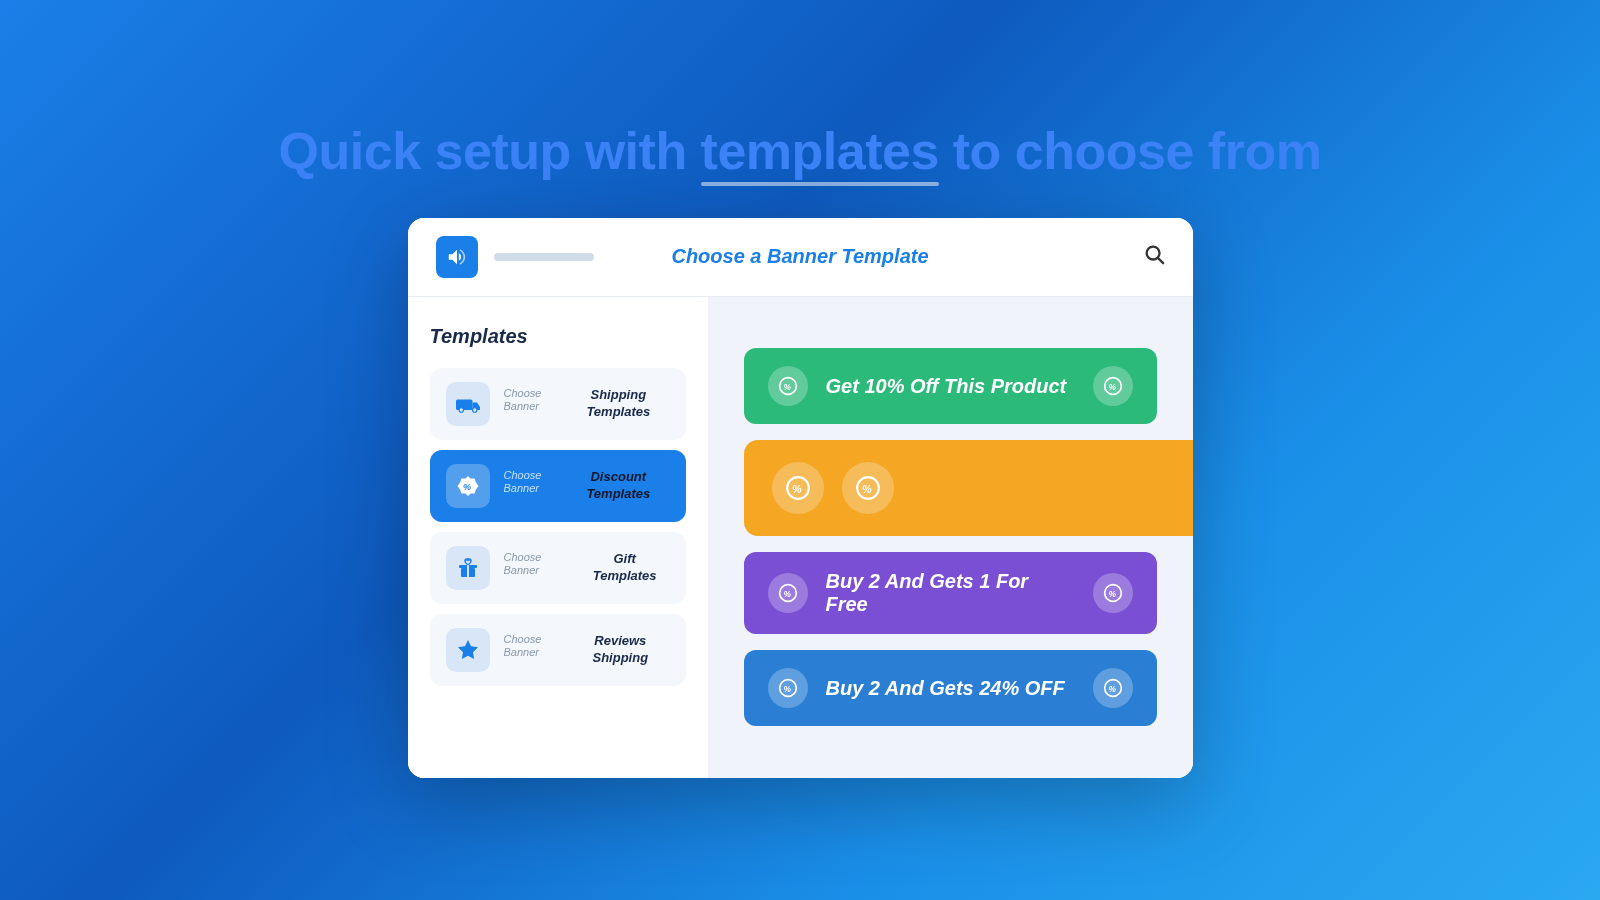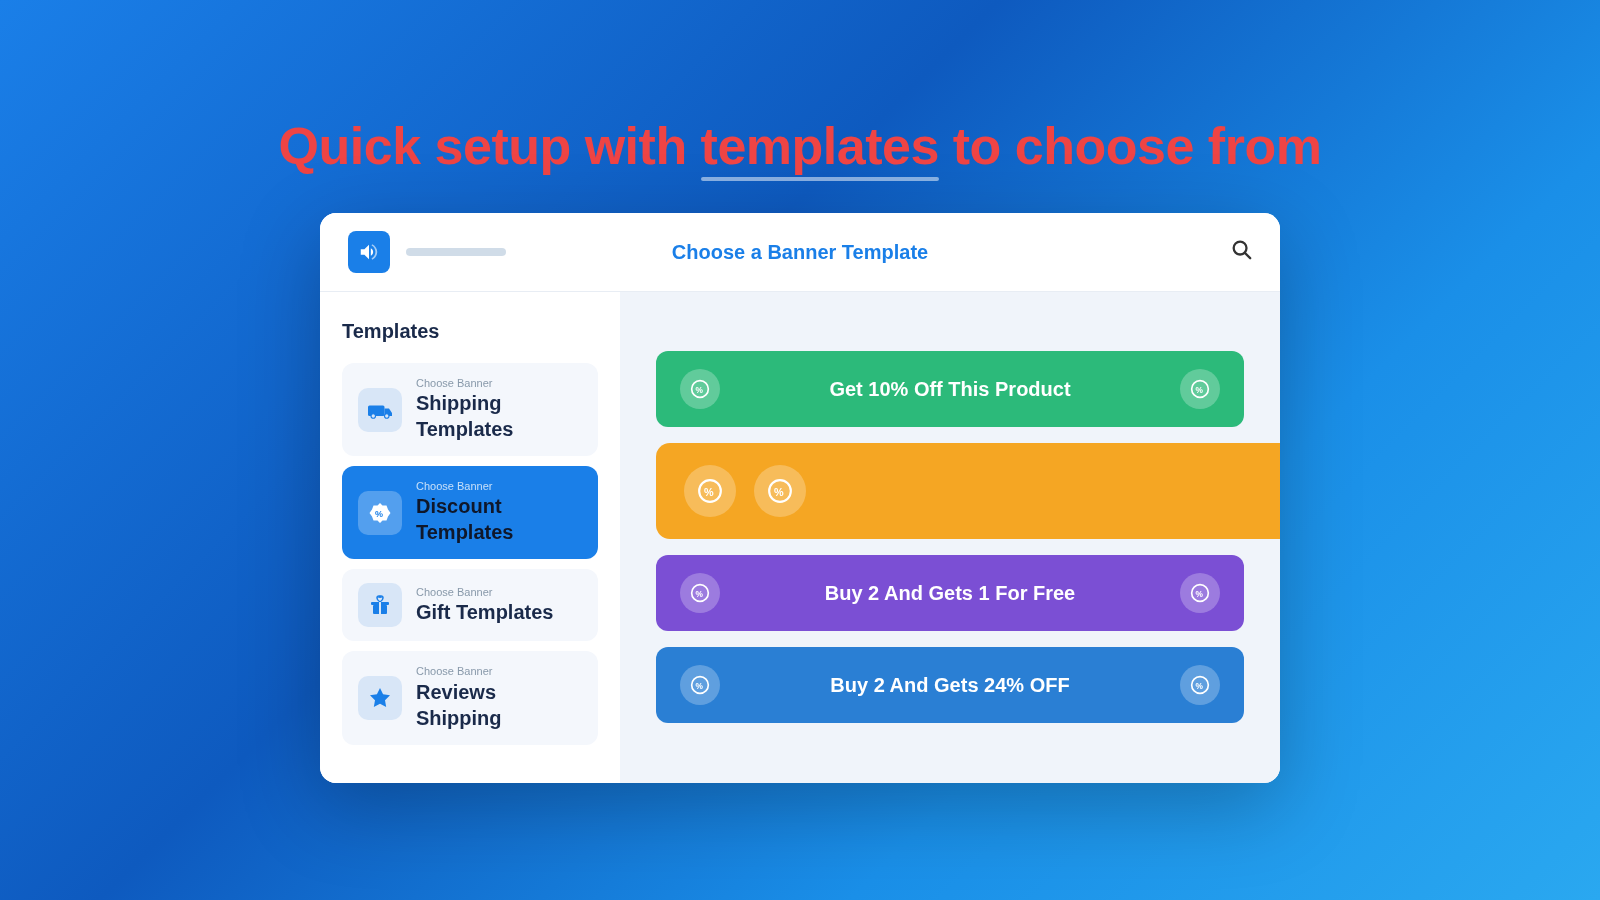--- a/index.html
+++ b/index.html
@@ -13,21 +13,21 @@
       flex-direction: column;
       align-items: center;
       justify-content: center;
       font-family: -apple-system, BlinkMacSystemFont, 'Segoe UI', sans-serif;
       position: relative;
     }
 
     .headline {
       font-size: 52px;
       font-weight: 800;
-      color: #ef4444;
+      color: #3b82f6;
       text-align: center;
       margin-bottom: 36px;
       line-height: 1.15;
       letter-spacing: -0.5px;
     }
 
     .headline span.underline {
       position: relative;
       display: inline-block;
     }
@@ -39,26 +39,27 @@
       left: 0;
       right: 0;
       height: 4px;
       background: rgba(255,255,255,0.5);
       border-radius: 2px;
     }
 
     .modal-wrapper {
       background: #ffffff;
       border-radius: 16px;
-      width: 960px;
+      width: 785px;
       min-height: 560px;
       box-shadow: 0 24px 80px rgba(0,0,0,0.25);
       overflow: hidden;
       display: flex;
       flex-direction: column;
+      font-style: italic;
     }
 
     
     .modal-header {
       display: flex;
       align-items: center;
       padding: 18px 28px;
       border-bottom: 1px solid #e8edf4;
       background: #ffffff;
       position: relative;
@@ -156,39 +157,40 @@
       color: #1a7fe8;
     }
 
     .sidebar-item.active .sidebar-item-icon {
       background: rgba(255,255,255,0.25);
       color: white;
     }
 
     .sidebar-item-text {
       display: flex;
-      flex-direction: column;
+      flex-direction: row;
     }
 
     .sidebar-item-label-small {
       font-size: 11px;
       color: #8899aa;
       font-weight: 500;
       line-height: 1.2;
     }
 
     .sidebar-item.active .sidebar-item-label-small {
       color: rgba(255,255,255,0.75);
     }
 
     .sidebar-item-label {
-      font-size: 20px;
+      font-size: 13px;
       font-weight: 700;
       color: #1a2a4a;
       line-height: 1.3;
+      text-align: center;
     }
 
     .sidebar-item.active .sidebar-item-label {
       color: #0f172a;
     }
 
     
     .main-content {
       flex: 1;
       background: #f0f4fa;
@@ -240,21 +242,21 @@
       border-radius: 50%;
       display: flex;
       align-items: center;
       justify-content: center;
       font-size: 18px;
       flex-shrink: 0;
     }
 
     .banner-text {
       flex: 1;
-      text-align: center;
+      text-align: left;
     }
 
     .banner-icon-right {
       width: 40px;
       height: 40px;
       background: rgba(255,255,255,0.25);
       border-radius: 50%;
       display: flex;
       align-items: center;
       justify-content: center;

